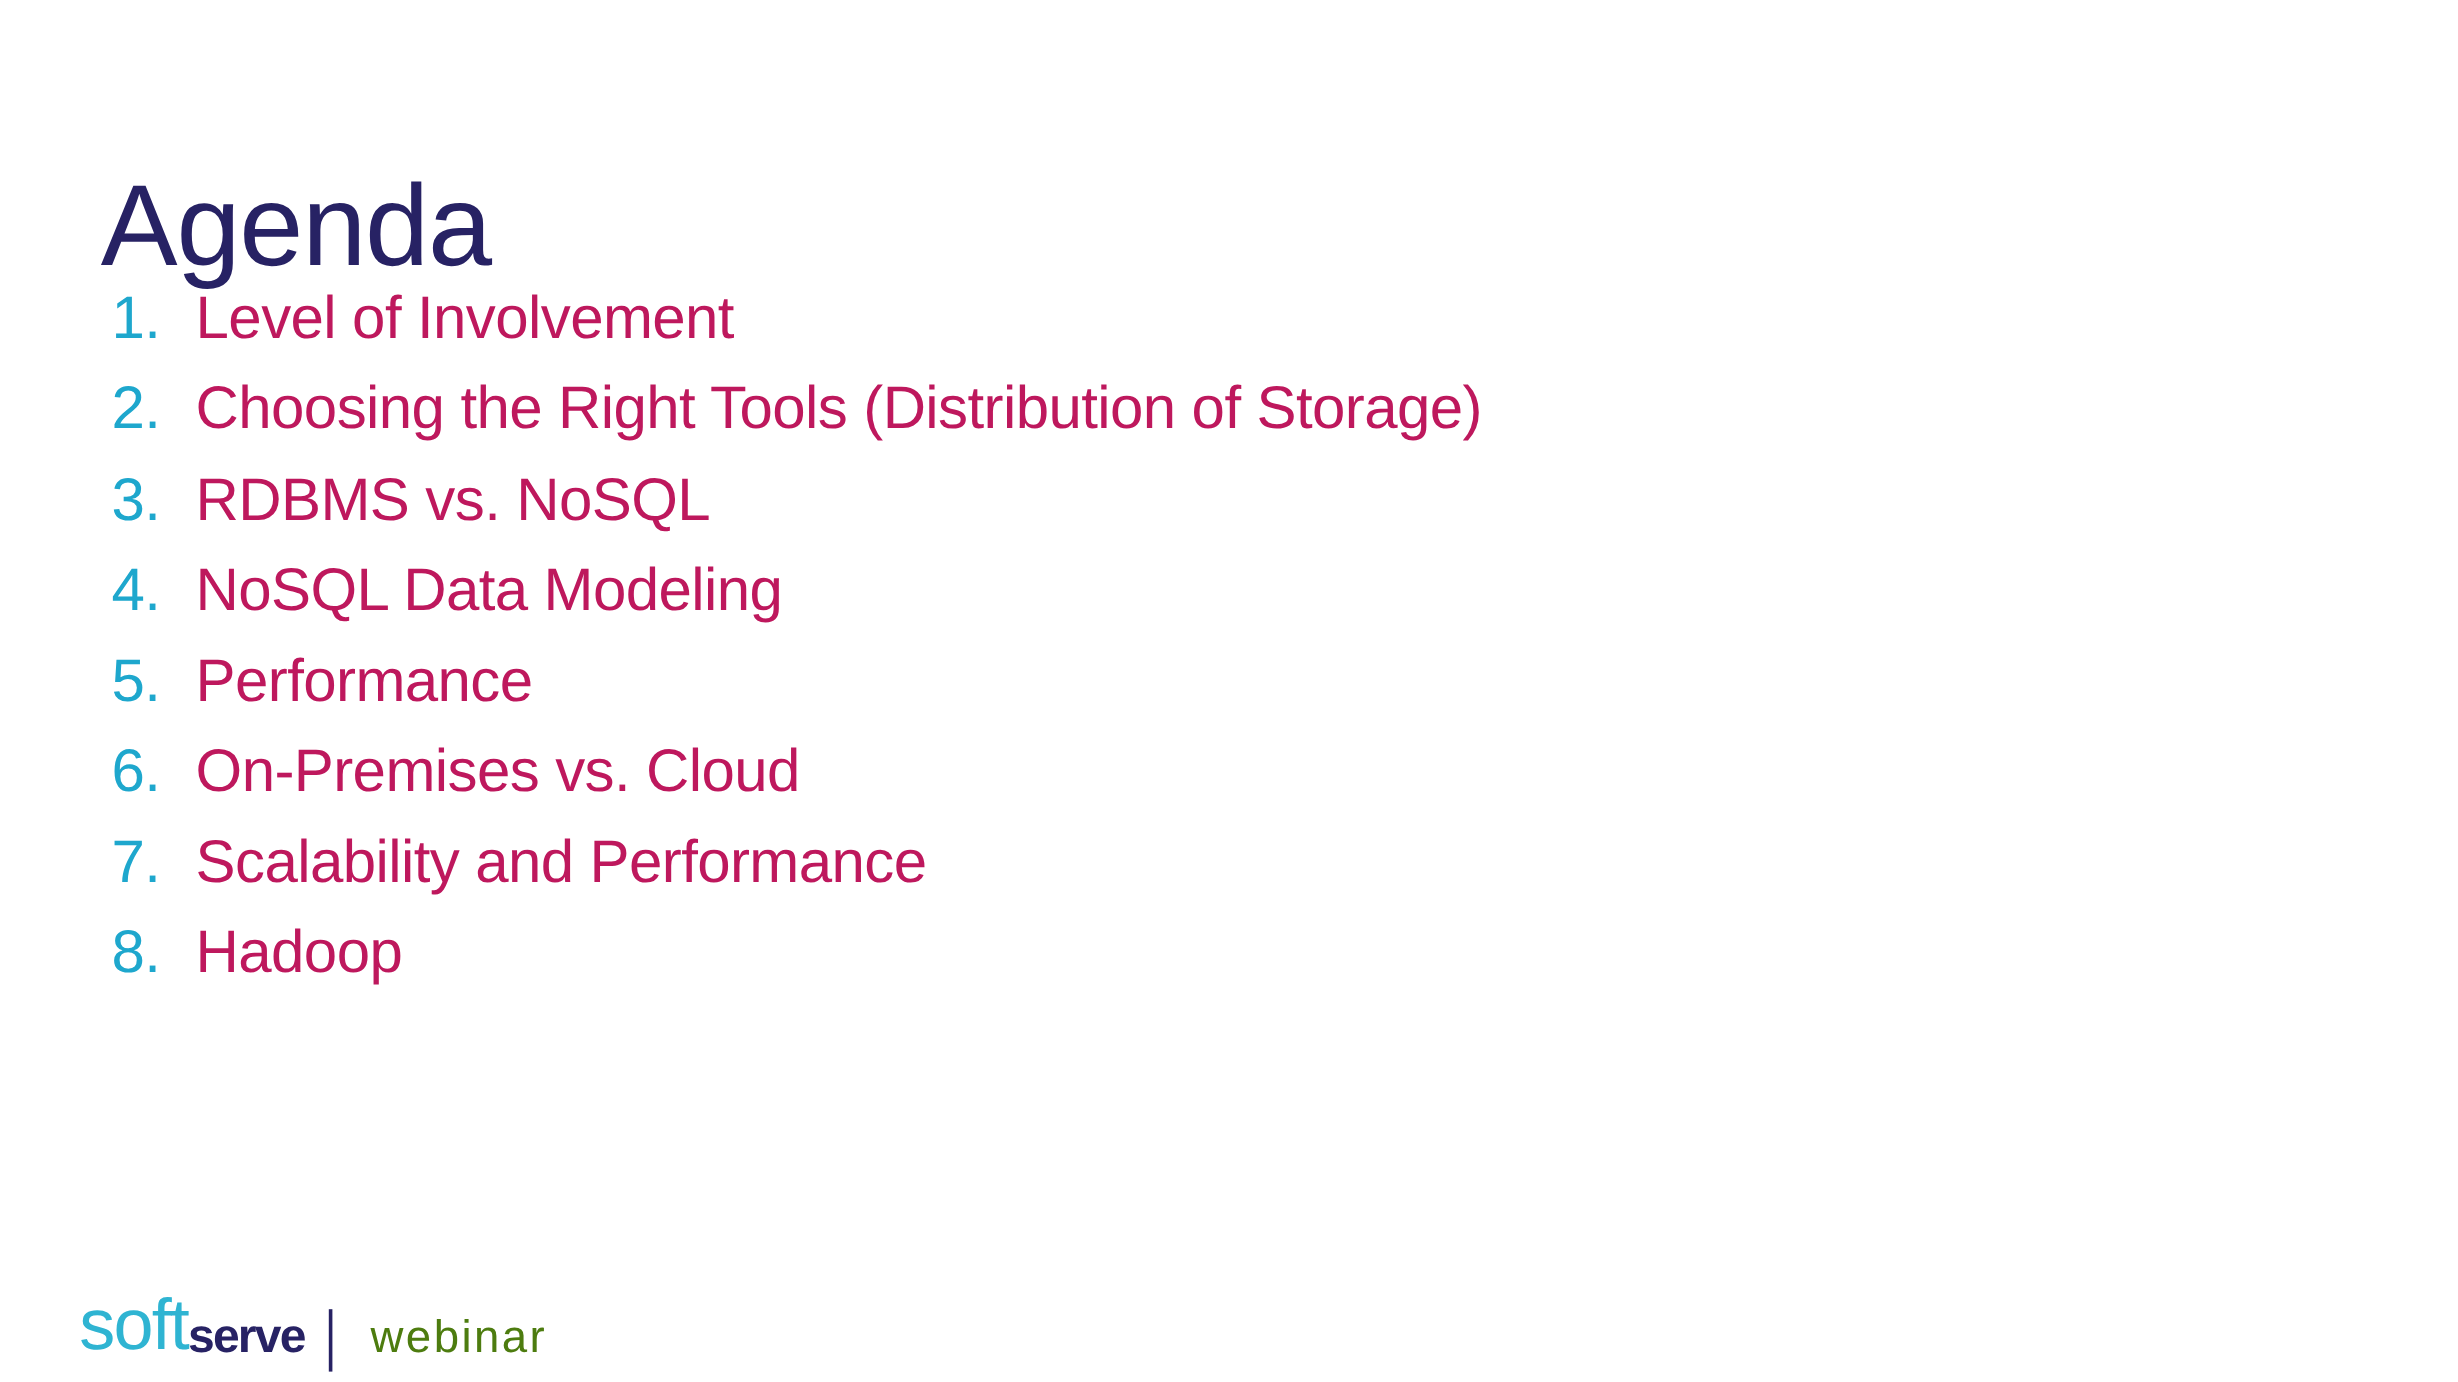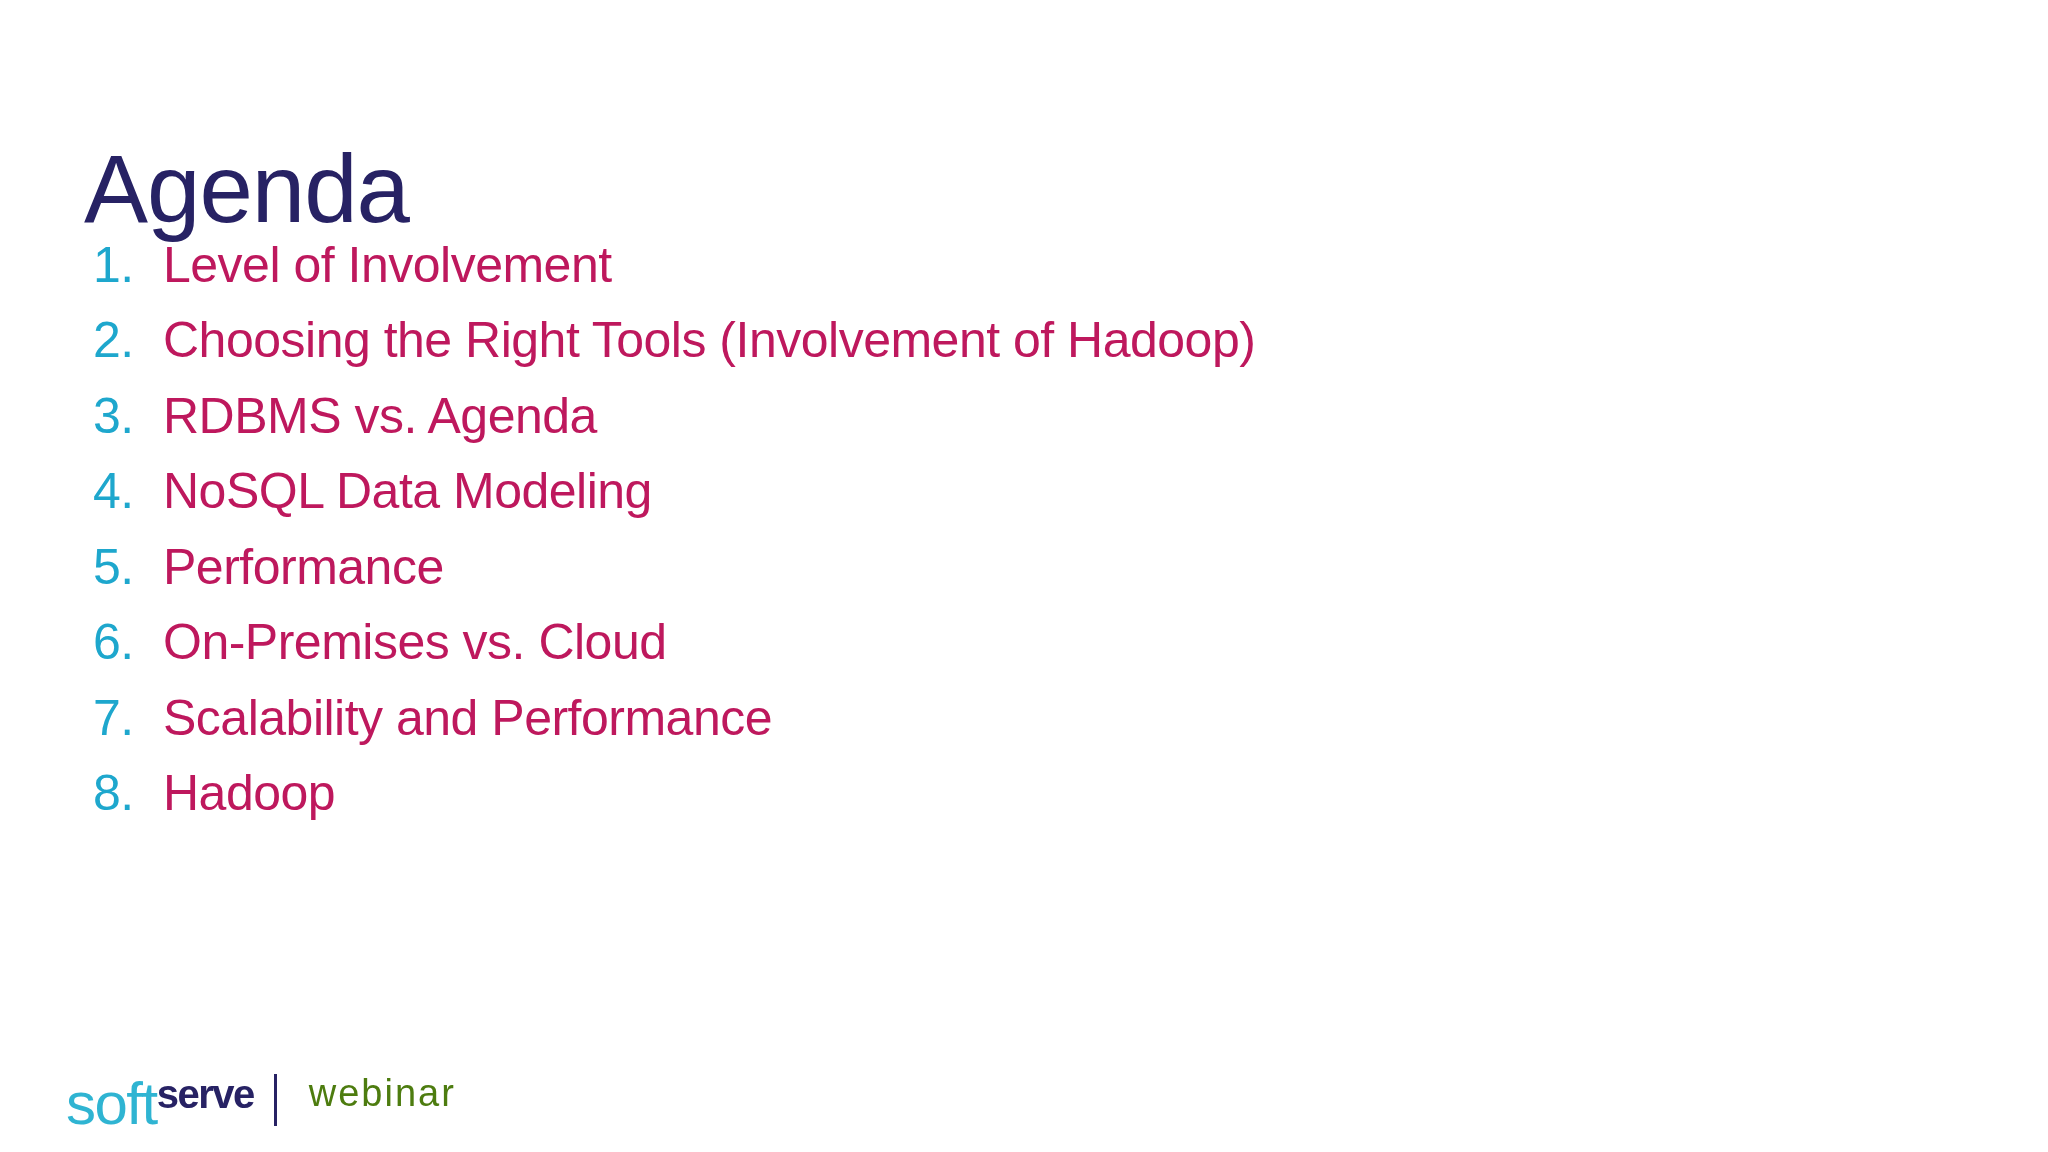--- a/index.html
+++ b/index.html
@@ -54,21 +54,21 @@
   .agenda-item .txt {
     color: #be185d;
   }
 
   
   .footer {
     position: absolute;
     left: 66px;
     top: 1059px;
     display: flex;
-    align-items: flex-start;
+    align-items: flex-end;
     white-space: nowrap;
   }
   .brand-soft {
     font-size: 60px;
     line-height: 1;
     font-weight: 400;
     letter-spacing: -1.5px;
     color: #2fb4d2;
   }
   .brand-serve {
@@ -101,25 +101,25 @@
 
   <h1 class="title">Agenda</h1>
 
   <ol class="agenda-list">
     <li class="agenda-item">
       <span class="num">1.</span>
       <span class="txt">Level of Involvement</span>
     </li>
     <li class="agenda-item">
       <span class="num">2.</span>
-      <span class="txt">Choosing the Right Tools (Involvement of Hadoop)</span>
+      <span class="txt">Choosing the Right Tools (Distribution of Storage)</span>
     </li>
     <li class="agenda-item">
       <span class="num">3.</span>
-      <span class="txt">RDBMS vs. Agenda</span>
+      <span class="txt">RDBMS vs. NoSQL</span>
     </li>
     <li class="agenda-item">
       <span class="num">4.</span>
       <span class="txt">NoSQL Data Modeling</span>
     </li>
     <li class="agenda-item">
       <span class="num">5.</span>
       <span class="txt">Performance</span>
     </li>
     <li class="agenda-item">

